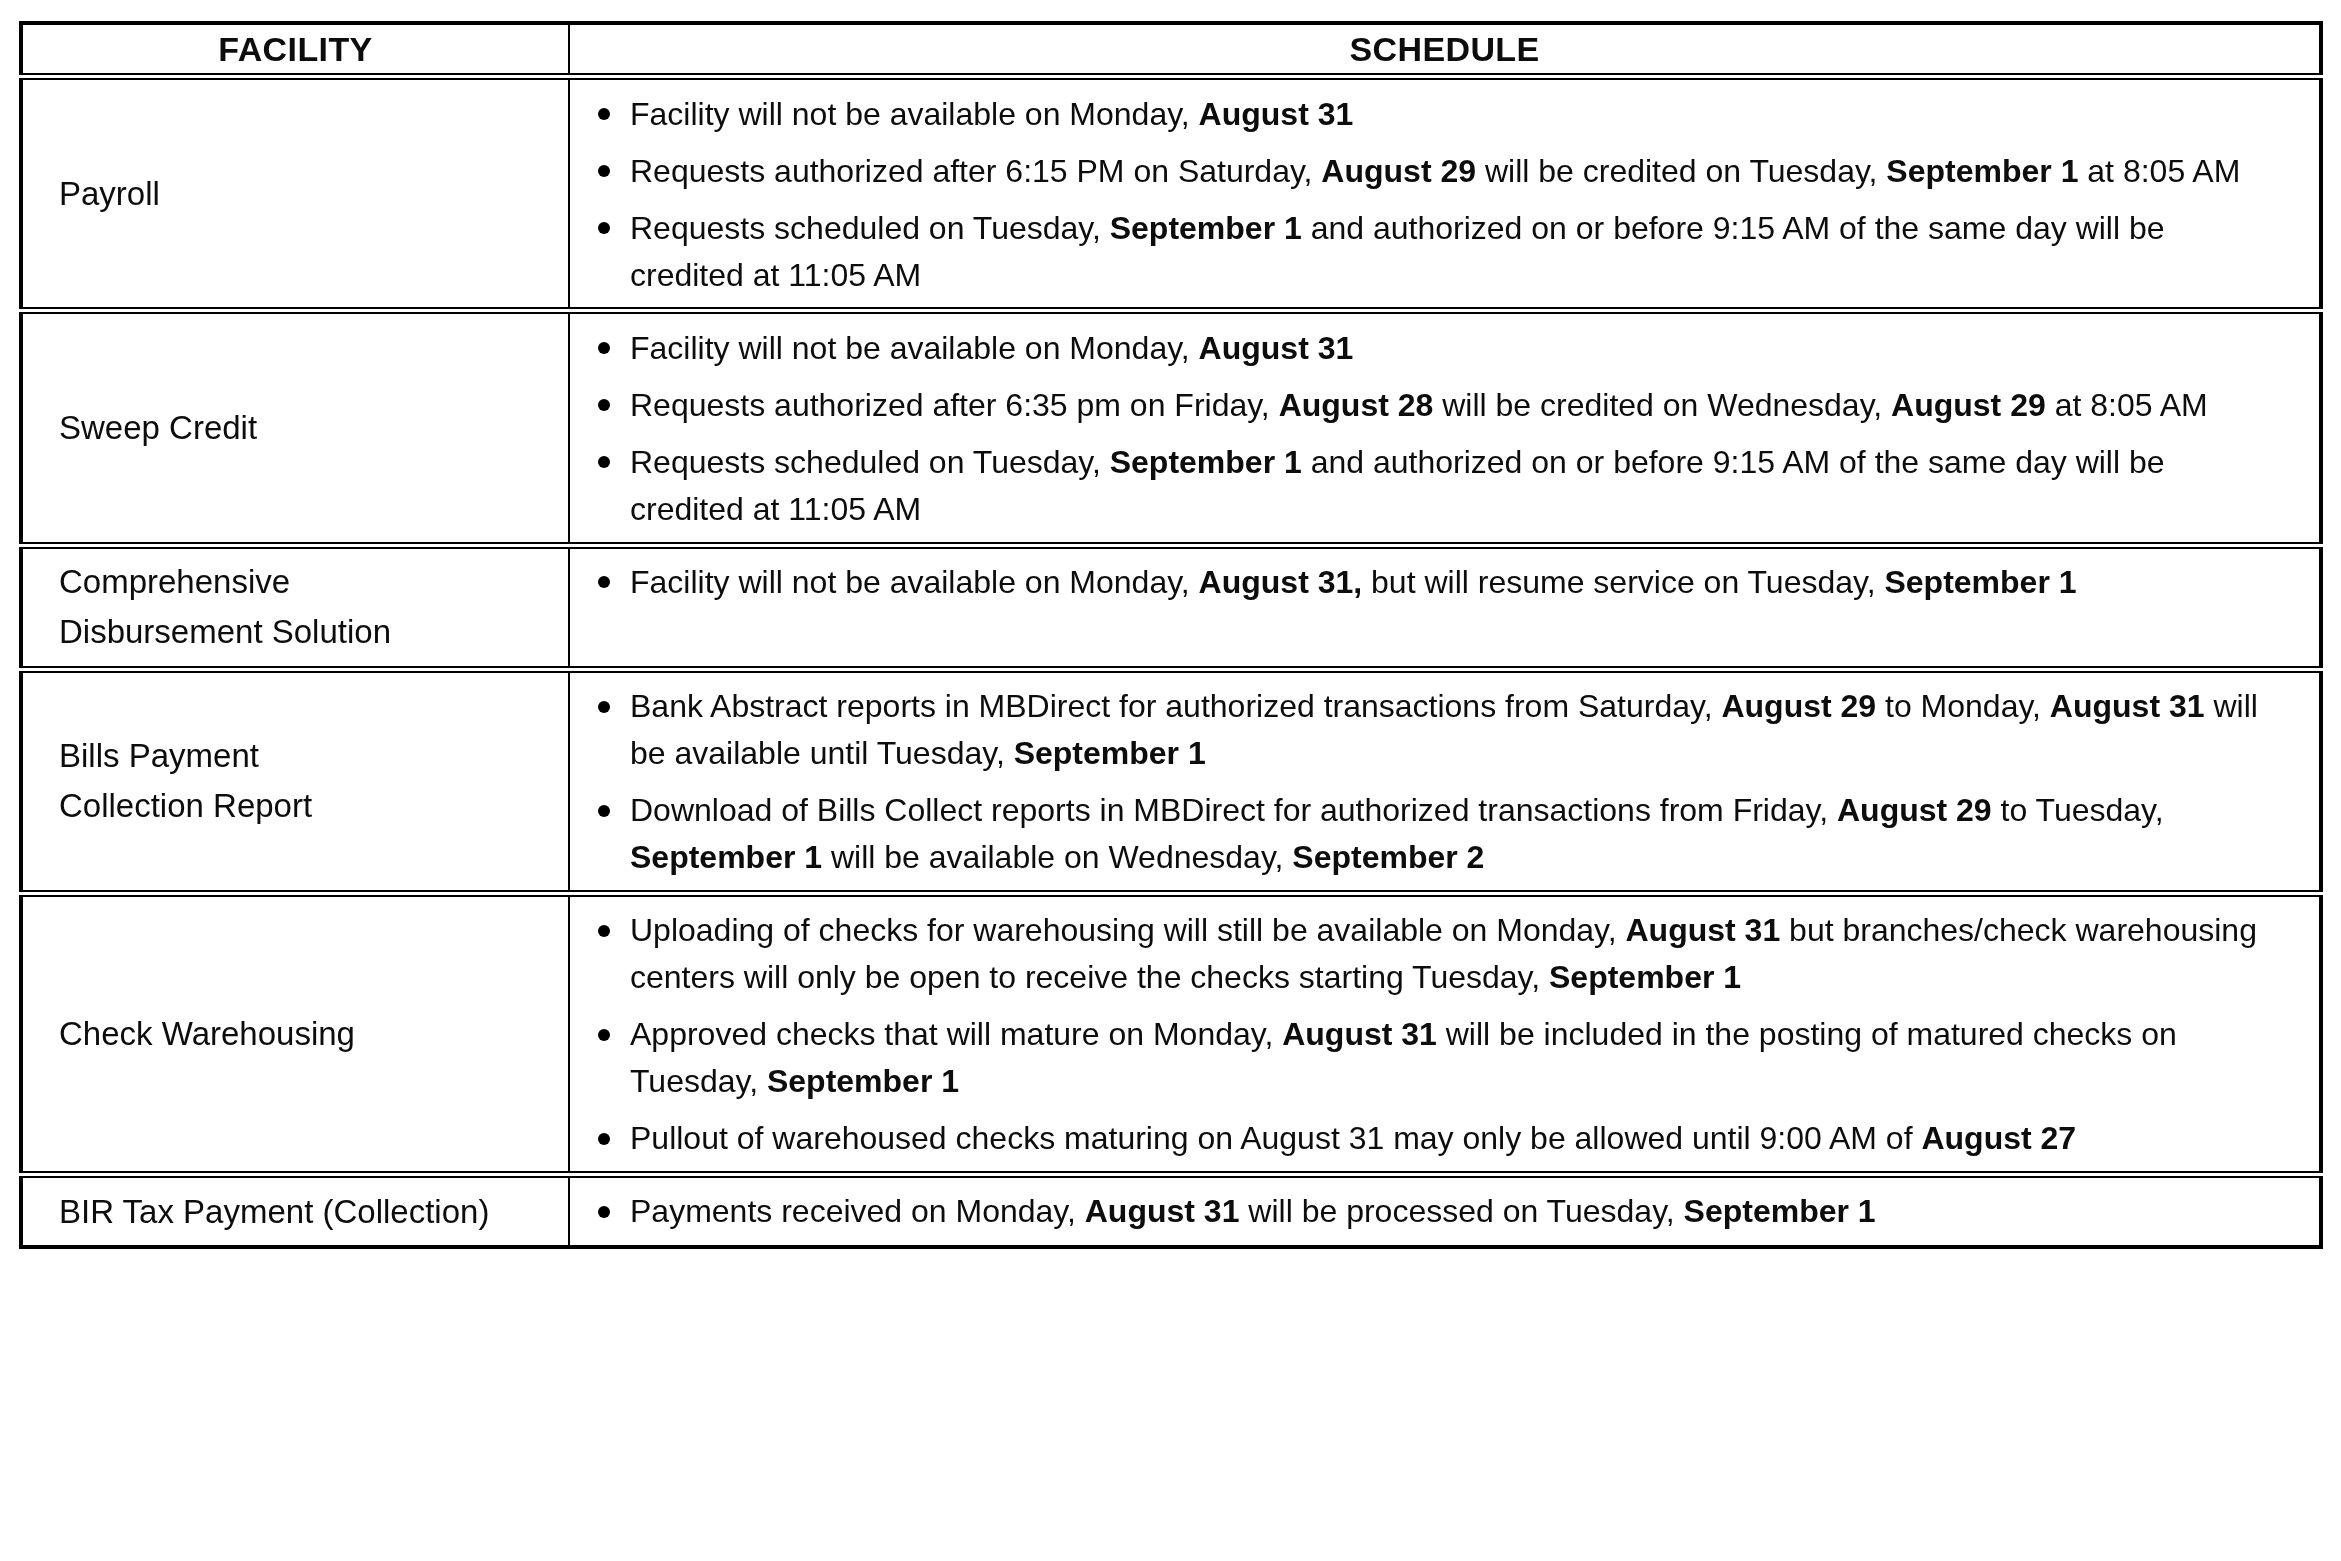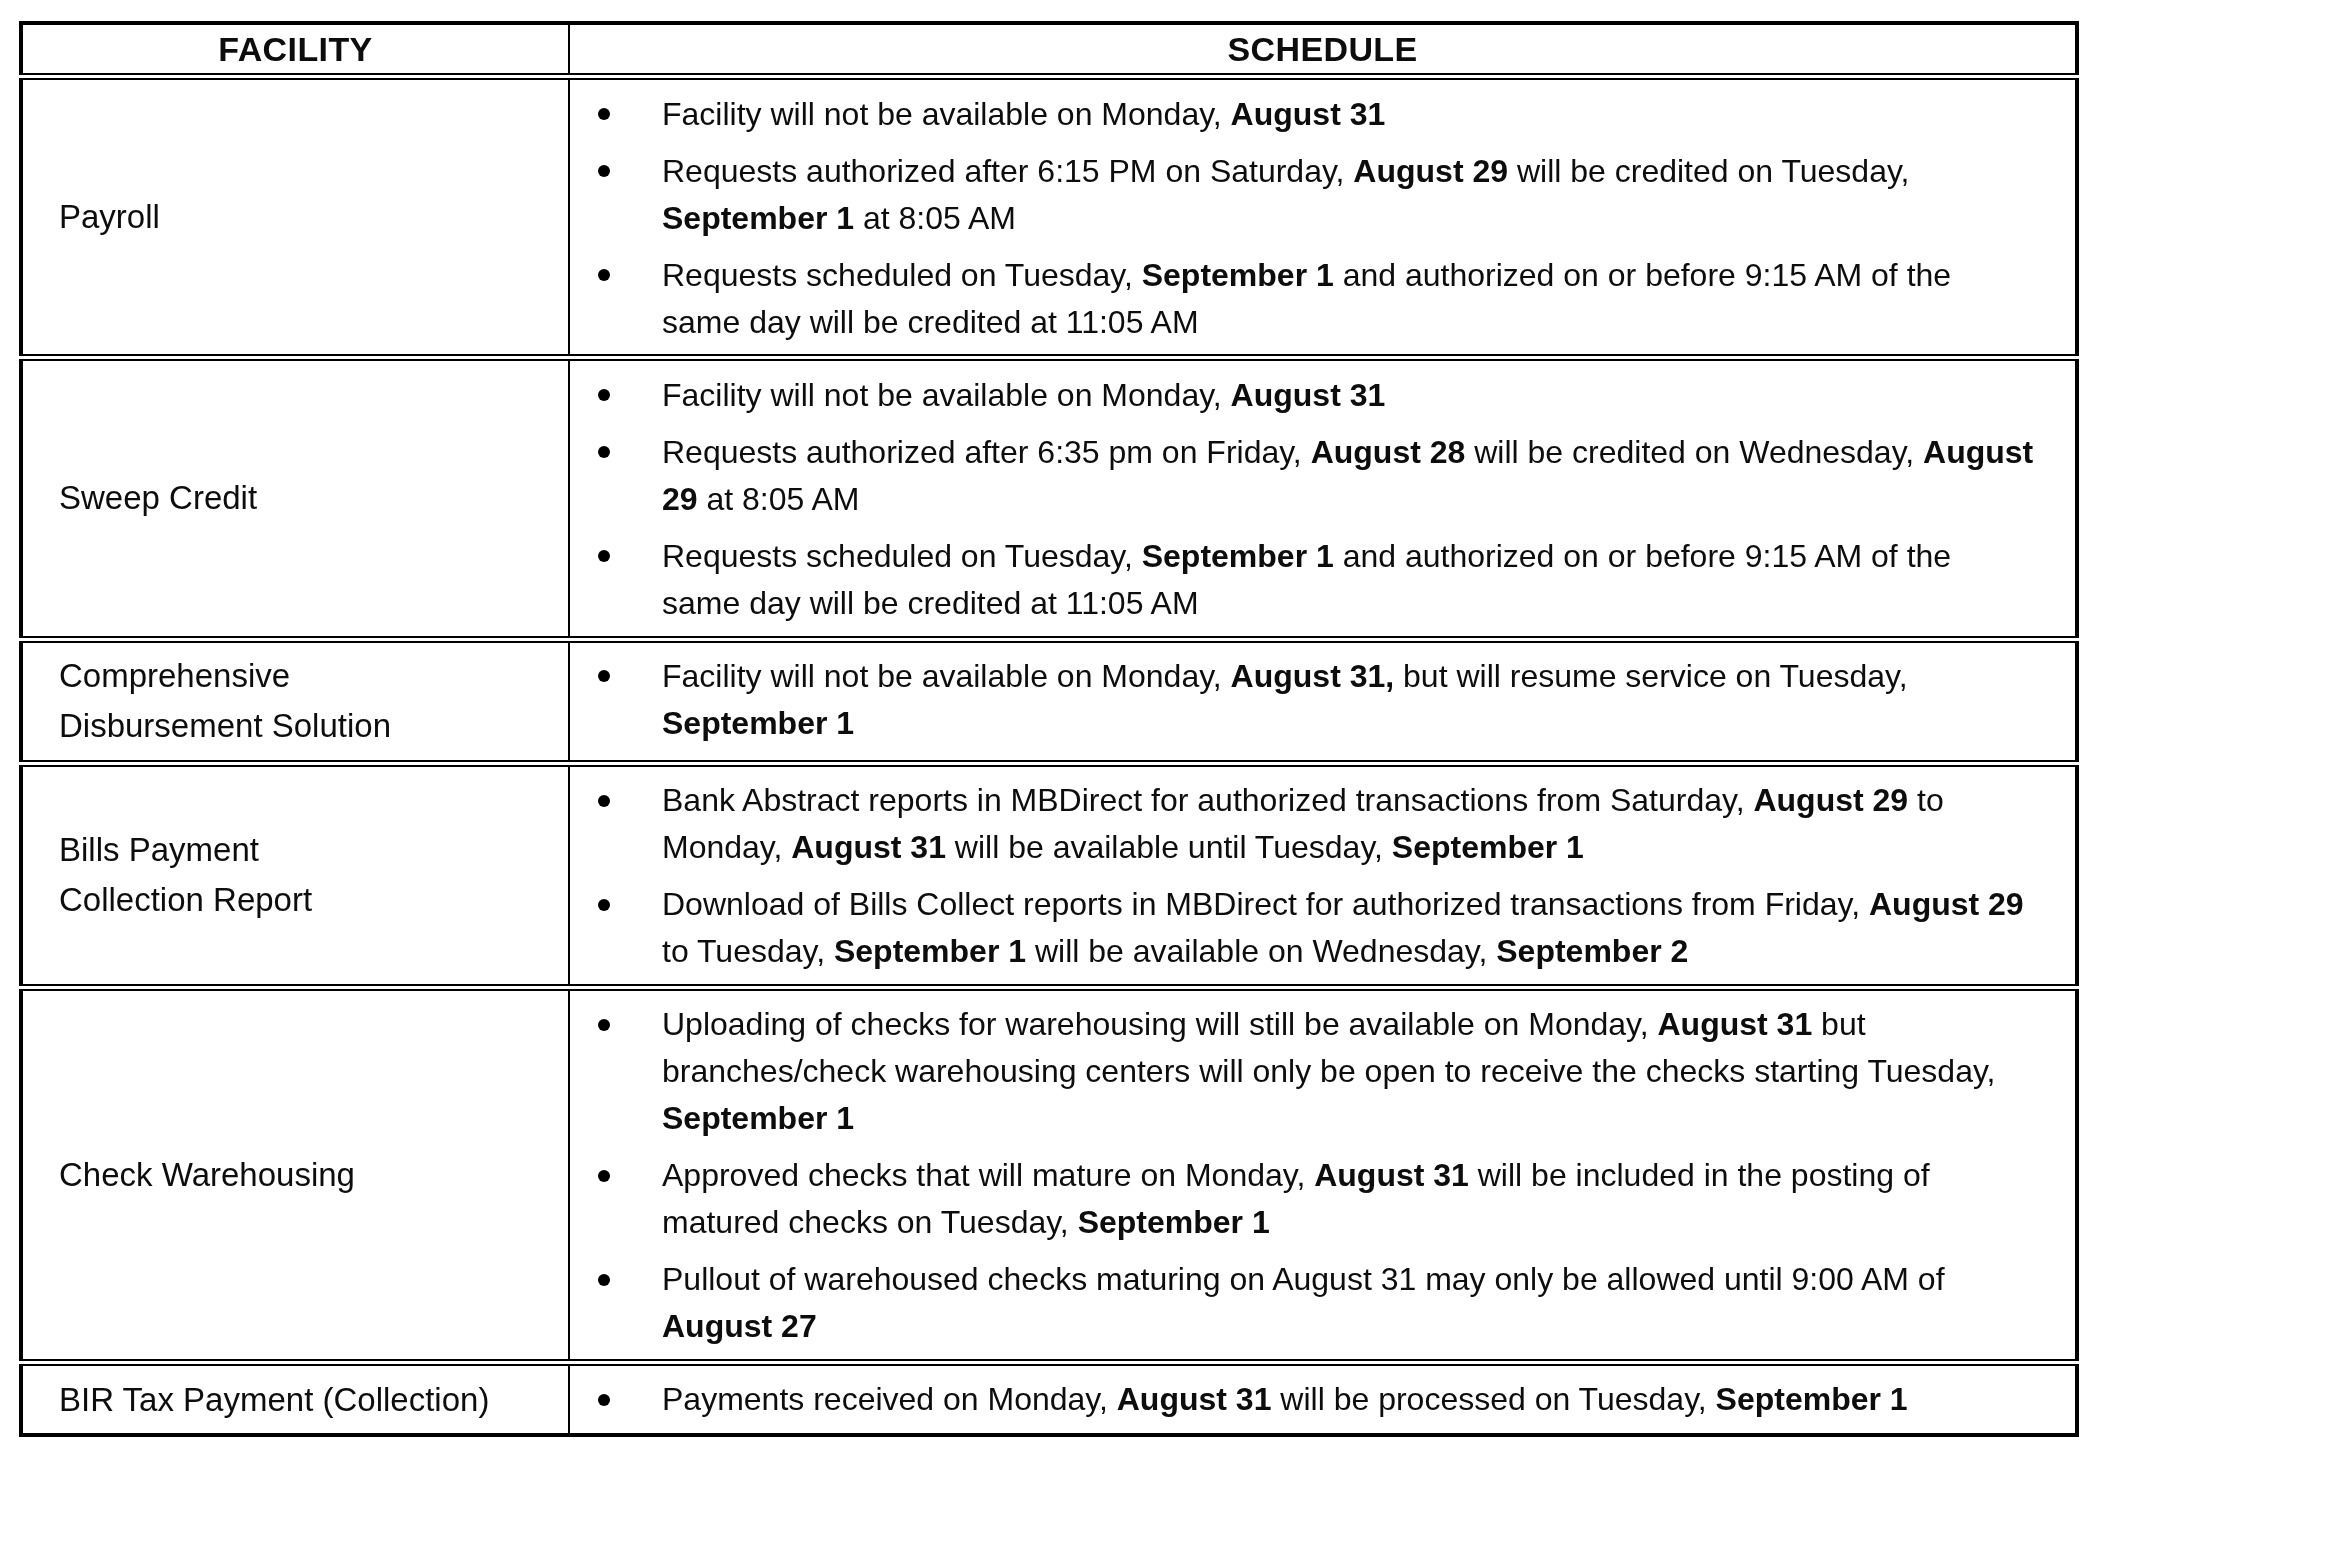--- a/index.html
+++ b/index.html
@@ -13,21 +13,21 @@
     height: 1561px;
     background: #ffffff;
     font-family: "Liberation Sans", sans-serif;
     color: #0d0d0d;
     overflow: hidden;
   }
   table.sched {
     position: absolute;
     left: 19px;
     top: 21px;
-    width: 2060px;
+    width: 2304px;
     border-collapse: collapse;
     table-layout: fixed;
   }
   table.sched col.c-facility { width: 548px; }
   table.sched col.c-schedule { width: auto; }
 
   
   table.sched { border: 4.3px solid #000; }
 
   
@@ -66,21 +66,21 @@
     line-height: 47px;
   }
 
   td.schedule ul {
     margin: 0;
     padding: 0;
     list-style: none;
   }
   td.schedule li {
     position: relative;
-    padding-left: 92px;
+    padding-left: 60px;
   }
   td.schedule li + li { margin-top: 10px; }
   td.schedule li .dot {
     position: absolute;
     left: 28px;
     top: 17.3px;
     width: 12px;
     height: 12px;
     border-radius: 50%;
     background: #000;

